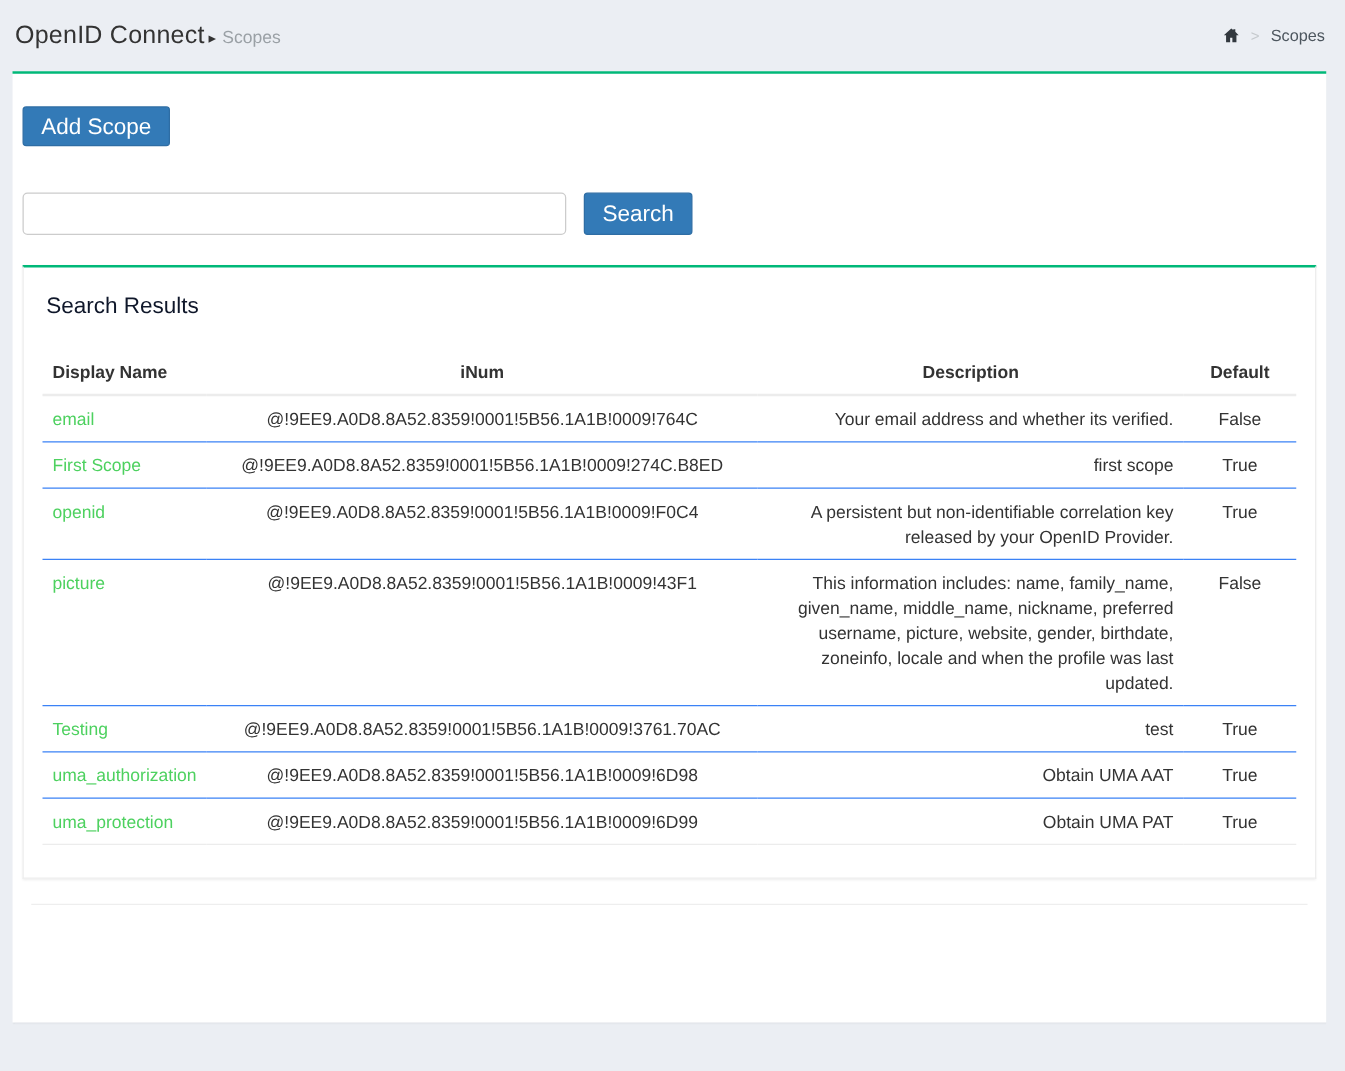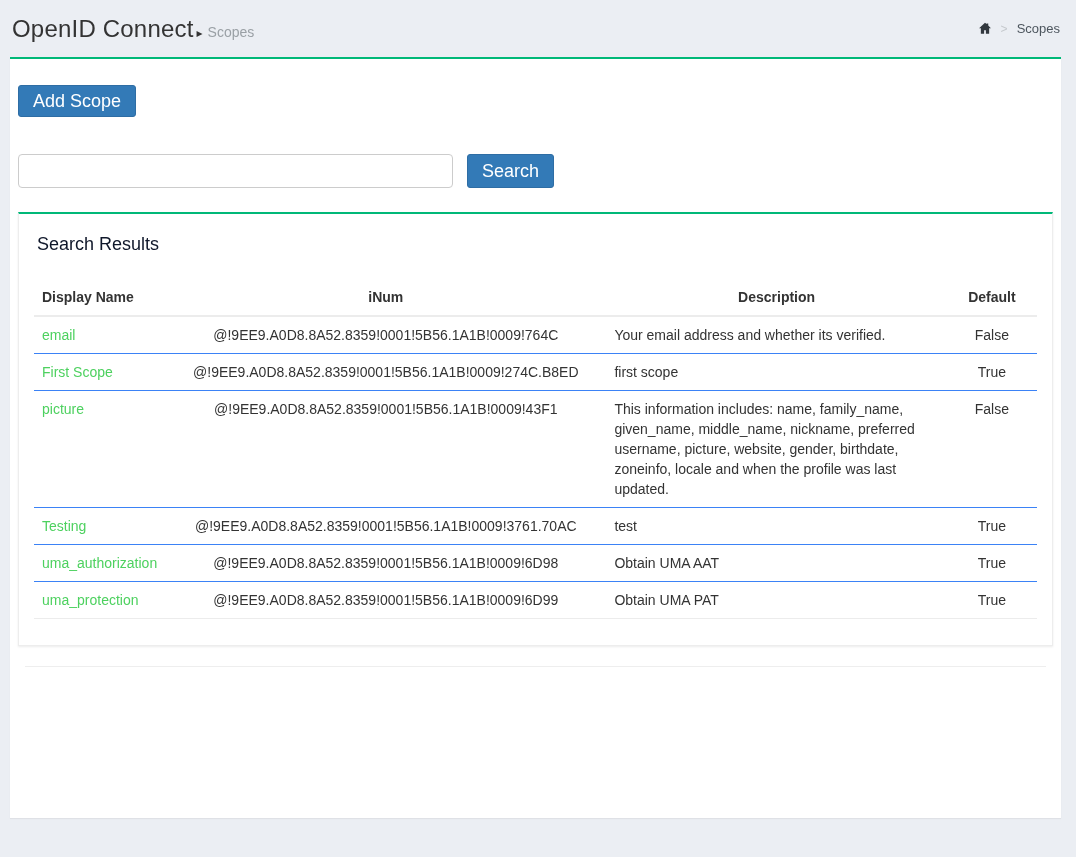--- a/index.html
+++ b/index.html
@@ -16,21 +16,21 @@
   .page-header {
     height: 57px;
     display: flex;
     align-items: center;
     justify-content: space-between;
     padding: 0 16px 0 12px;
   }
   .title-area { display: flex; align-items: baseline; }
   .page-title {
     margin: 0;
-    font-size: 24px;
+    font-size: 20px;
     font-weight: 500;
     color: #333;
     letter-spacing: 0.2px;
   }
   .title-caret {
     font-size: 12px;
     color: #333;
     margin: 0 5px 0 3px;
   }
   .page-subtitle {
@@ -128,21 +128,21 @@
     vertical-align: top;
     line-height: 20px;
     color: #333;
     margin-top: 20px;
   }
   table.scopes tbody tr:last-child td { border-bottom: 1px solid #ececec; }
   .col-dn   { width: 13%; text-align: left; }
   .col-inum { width: 44%; text-align: center; }
   .col-desc { width: 34%; }
   th.col-desc { text-align: center; }
-  td.col-desc { text-align: left; }
+  td.col-desc { text-align: right; }
   .col-def  { width: 9%; text-align: center; }
   a.scope-link {
     color: #4dd15f;
     text-decoration: none;
     cursor: pointer;
   }
 
   .container-divider {
     border: 0;
     border-top: 1px solid #eeeeee;
@@ -198,20 +198,26 @@
           <td class="col-desc">Your email address and whether its verified.</td>
           <td class="col-def">False</td>
         </tr>
         <tr>
           <td class="col-dn"><a class="scope-link">First Scope</a></td>
           <td class="col-inum">@!9EE9.A0D8.8A52.8359!0001!5B56.1A1B!0009!274C.B8ED</td>
           <td class="col-desc">first scope</td>
           <td class="col-def">True</td>
         </tr>
         <tr>
+          <td class="col-dn"><a class="scope-link">openid</a></td>
+          <td class="col-inum">@!9EE9.A0D8.8A52.8359!0001!5B56.1A1B!0009!F0C4</td>
+          <td class="col-desc">A persistent but non-identifiable correlation key released by your OpenID Provider.</td>
+          <td class="col-def">True</td>
+        </tr>
+        <tr>
           <td class="col-dn"><a class="scope-link">picture</a></td>
           <td class="col-inum">@!9EE9.A0D8.8A52.8359!0001!5B56.1A1B!0009!43F1</td>
           <td class="col-desc">This information includes: name, family_name, given_name, middle_name, nickname, preferred username, picture, website, gender, birthdate, zoneinfo, locale and when the profile was last updated.</td>
           <td class="col-def">False</td>
         </tr>
         <tr>
           <td class="col-dn"><a class="scope-link">Testing</a></td>
           <td class="col-inum">@!9EE9.A0D8.8A52.8359!0001!5B56.1A1B!0009!3761.70AC</td>
           <td class="col-desc">test</td>
           <td class="col-def">True</td>

